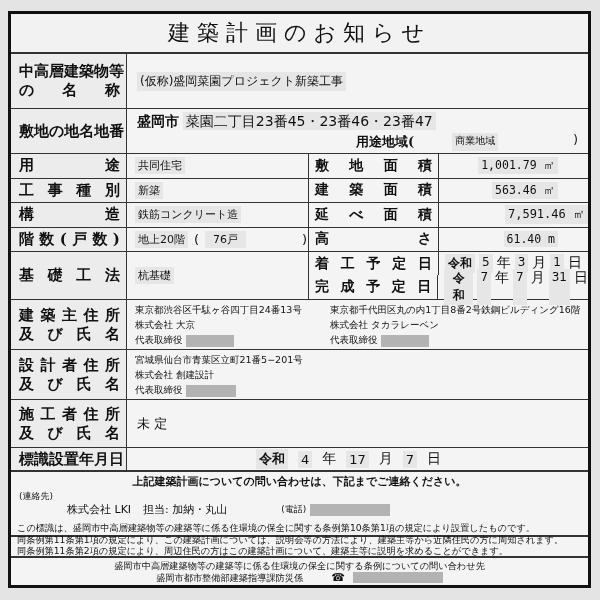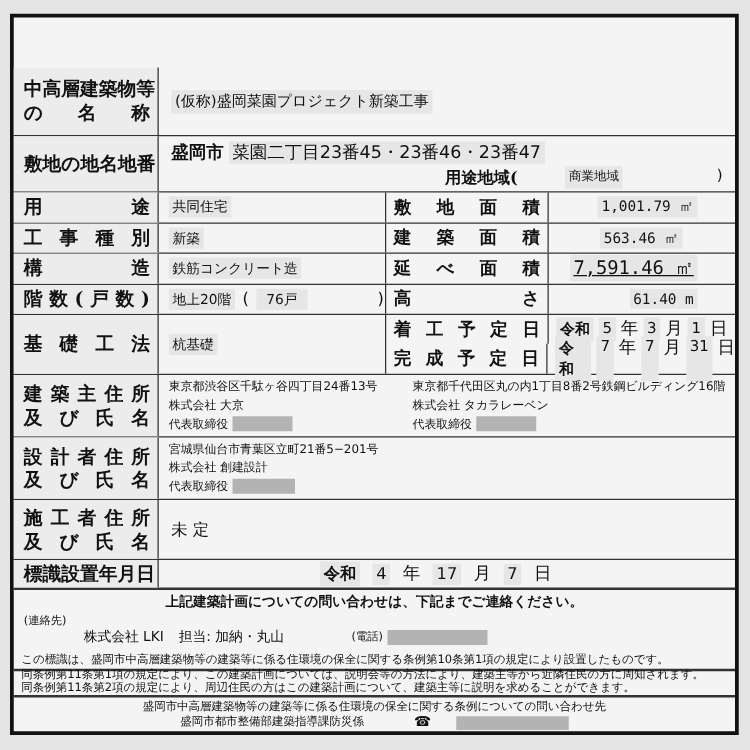--- a/index.html
+++ b/index.html
@@ -22,37 +22,38 @@
     position: absolute; left: 0; top: 0; bottom: 0; width: 116px;
     border-right: 1px solid #333;
     font-family: "DejaVu Serif", serif;
     font-size: 15px; font-weight: bold; letter-spacing: 0;
     display: flex; flex-direction: column; justify-content: center;
     padding: 0 6px 0 8px;
     background: #ececec;
   }
   .lbl .ln { display: flex; justify-content: space-between; line-height: 19px; }
   .val { position: absolute; top: 0; bottom: 0; display: flex; align-items: center; font-size: 11px; }
-  .chip { background: #e6e6e6; padding: 1px 3px; }
+  .chip { background: #e6e6e6; padding: 1px 3px; text-align: center; }
   .title {
     height: 40px; border-bottom: 2px solid #333;
     display: flex; align-items: center; justify-content: center;
     font-size: 22px; letter-spacing: 7px; font-weight: normal;
     background: #f2f2f2;
   }
   .serif { font-family: "DejaVu Serif", serif; font-weight: bold; }
   .mono { font-family: "DejaVu Sans Mono", monospace; }
   .redact { display: inline-block; background: #b3b3b3; height: 12px; vertical-align: middle; }
   .cell { position: absolute; top: 0; bottom: 0; border-left: 1px solid #333; display: flex; align-items: center; }
 </style>
 </head>
 <body>
 
 <div class="board">
 
+  <div class="title">建築計画のお知らせ</div>
 
   <div class="row" style="top:40px;height:55px;">
     <div class="lbl" style="width:116px;">
       <div class="ln" id="bn1">
           <span>中</span>
           <span>高</span>
           <span>層</span>
           <span>建</span>
           <span>築</span>
           <span>物</span>
@@ -124,41 +125,41 @@
         </div>
         <div class="val" style="left: 124px;">
           <span class="chip">新築</span>
         </div>
         <div class="cell serif" style="left: 297px; width: 130px; justify-content: space-between; padding: 0px 6px; font-size: 14px;">
           <span>建</span>
           <span>築</span>
           <span>面</span>
           <span>積</span>
         </div>
-        <div class="cell mono" style="left: 427px; right: 12px; justify-content: flex-end; padding-right: 30px; font-size: 11.5px;">
+        <div class="cell mono" style="left: 427px; right: 0px; justify-content: flex-end; padding-right: 30px; font-size: 11.5px;">
           <span class="chip">563.46 ㎡</span>
         </div>
       </div>
       <div class="row" style="top: 49px; height: 24.5px;">
         <div class="lbl">
           <div class="ln">
             <span>構</span>
             <span>造</span>
           </div>
         </div>
         <div class="val" style="left: 124px;">
           <span class="chip">鉄筋コンクリート造</span>
         </div>
         <div class="cell serif" style="left: 297px; width: 130px; justify-content: space-between; padding: 0px 6px; font-size: 14px;">
           <span>延</span>
           <span>べ</span>
           <span>面</span>
           <span>積</span>
         </div>
-        <div class="cell mono" style="left: 427px; right: 0px; justify-content: flex-end; padding-right: 30px; font-size: 15px; text-decoration: underline;">
+        <div class="cell mono" style="left: 427px; right: 0px; justify-content: flex-end; font-size: 12px;">
           <span class="chip">7,591.46 ㎡</span>
         </div>
       </div>
       <div class="row" style="top: 73.5px; height: 24.5px;">
         <div class="lbl">
           <div class="ln">
             <span>階</span>
             <span>数</span>
             <span>(</span>
             <span>戸</span>
@@ -341,19 +342,19 @@
   </div>
 
   <div class="row" style="top:506px;height:38px;border-bottom:2px solid #333;padding:2px 6px;font-size:9.2px;line-height:11.5px;white-space:nowrap;">
     <div>この標識は、盛岡市中高層建築物等の建築等に係る住環境の保全に関する条例第10条第1項の規定により設置したものです。</div>
     <div>同条例第11条第1項の規定により、この建築計画については、説明会等の方法により、建築主等から近隣住民の方に周知されます。</div>
     <div>同条例第11条第2項の規定により、周辺住民の方はこの建築計画について、建築主等に説明を求めることができます。</div>
   </div>
 
   <div class="row" style="top:544px;height:27px;border-bottom:none;font-size:9.2px;text-align:center;line-height:12px;padding-top:2px;">
     <div>盛岡市中高層建築物等の建築等に係る住環境の保全に関する条例についての問い合わせ先</div>
-    <div style="display:flex;justify-content:center;align-items:center;gap:20px;">
+    <div style="display:flex;justify-content:center;gap:8px;">
       <span>盛岡市都市整備部建築指導課防災係</span>
       <span style="margin-left:20px;font-size:11px;">☎</span>
       <span class="redact" style="width:90px;height:11px;"></span>
     </div>
   </div>
 </div>
 
 </body></html>

